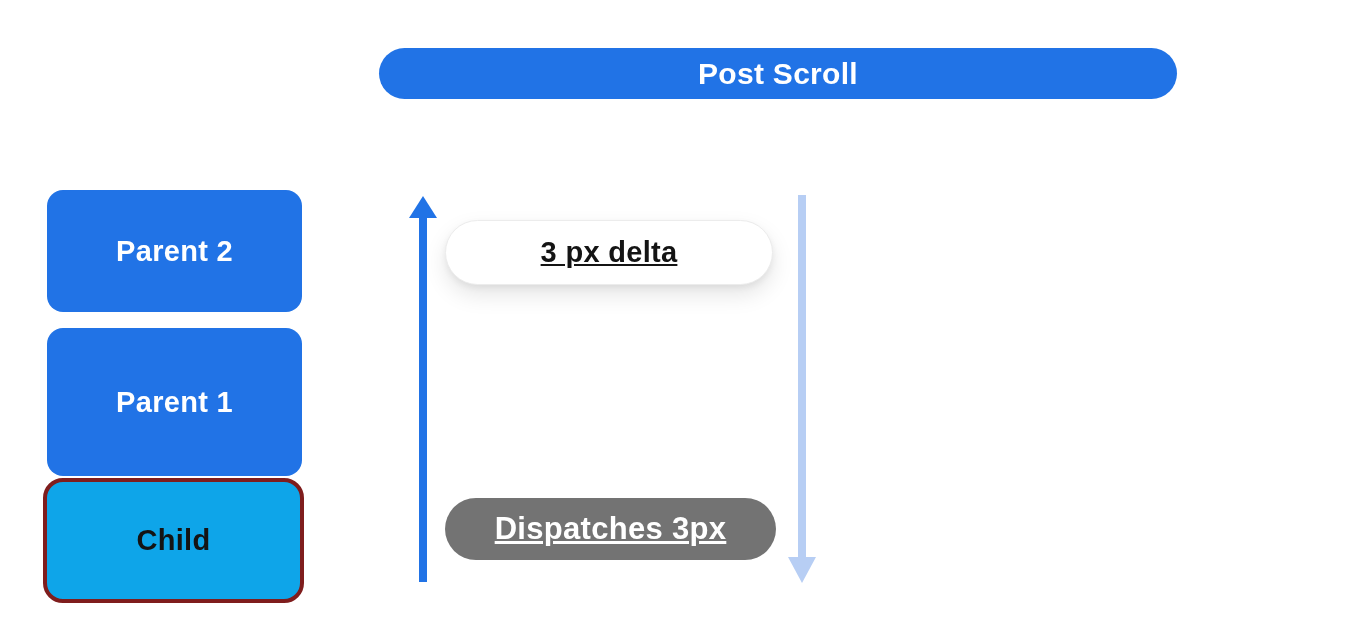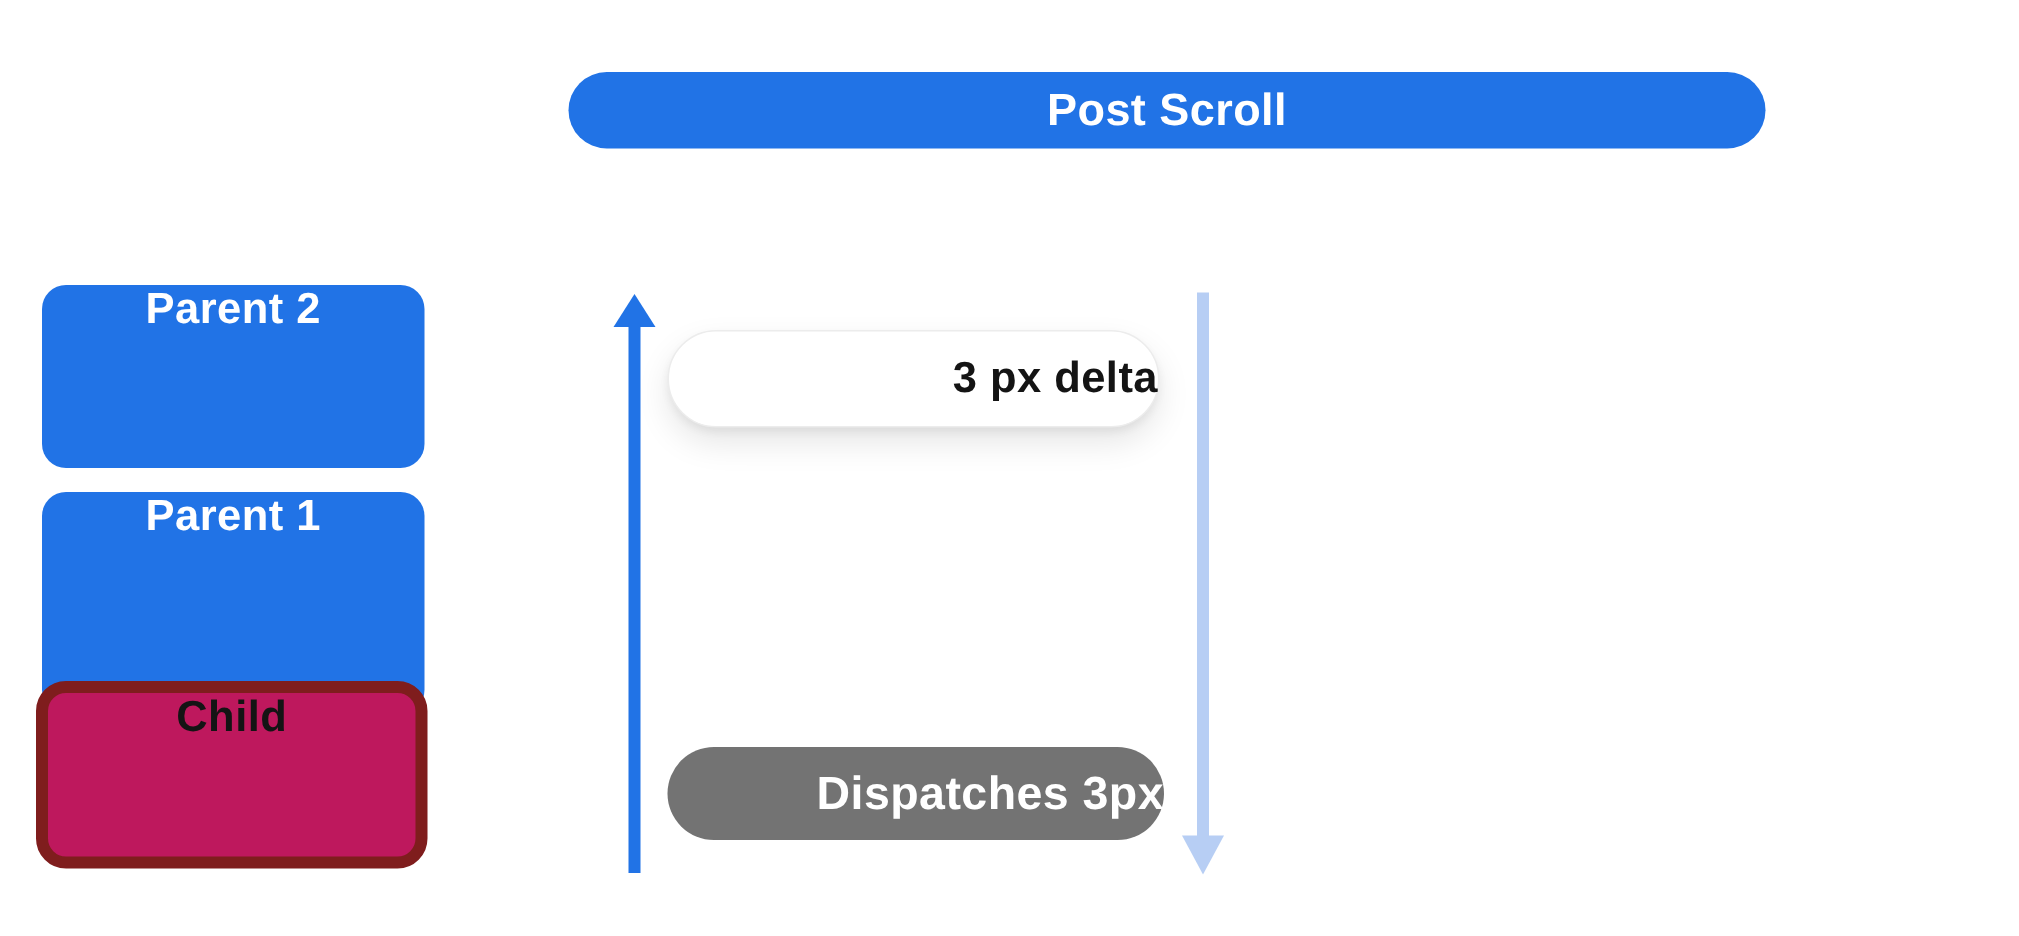--- a/index.html
+++ b/index.html
@@ -33,41 +33,42 @@
     color: #ffffff;
     font-size: 30px;
     font-weight: 700;
     letter-spacing: 0.3px;
   }
 
   
   .box {
     position: absolute;
     display: flex;
-    align-items: flex-start;
+    align-items: center;
     justify-content: center;
     box-sizing: border-box;
+    margin-left: 19px;
   }
   .box-filled {
     background: #2173E6;
     border-radius: 16px;
     color: #ffffff;
     font-size: 29px;
     font-weight: 700;
     letter-spacing: 0.3px;
   }
   .box-parent-2 { left: 28px; top: 190px; width: 255px; height: 122px; }
   .box-parent-1 { left: 28px; top: 328px; width: 255px; height: 148px; }
   .box-outlined {
     left: 24px;
-    top: 454px;
+    top: 478px;
     width: 261px;
     height: 125px;
-    background: #be185d;
-    border: 8px solid #7f1d1d;
+    background: #0ea5e9;
+    border: 4px solid #7f1d1d;
     border-radius: 20px;
     color: #141414;
     font-size: 29px;
     font-weight: 600;
     letter-spacing: 0.3px;
   }
 
   
   .arrow-up {
     position: absolute;
@@ -119,22 +120,23 @@
     border-left: 14px solid transparent;
     border-right: 14px solid transparent;
     border-top: 26px solid #B7CEF4;
   }
 
   
   .pill {
     position: absolute;
     display: flex;
     align-items: center;
-    justify-content: flex-end;
+    justify-content: center;
     box-sizing: border-box;
+    text-decoration: underline;
   }
   .pill-delta {
     left: 445px;
     top: 220px;
     width: 328px;
     height: 65px;
     background: #ffffff;
     border: 1px solid #ececec;
     border-radius: 33px;
     box-shadow: 0 3px 6px rgba(0,0,0,0.06), 0 10px 22px rgba(0,0,0,0.10);

